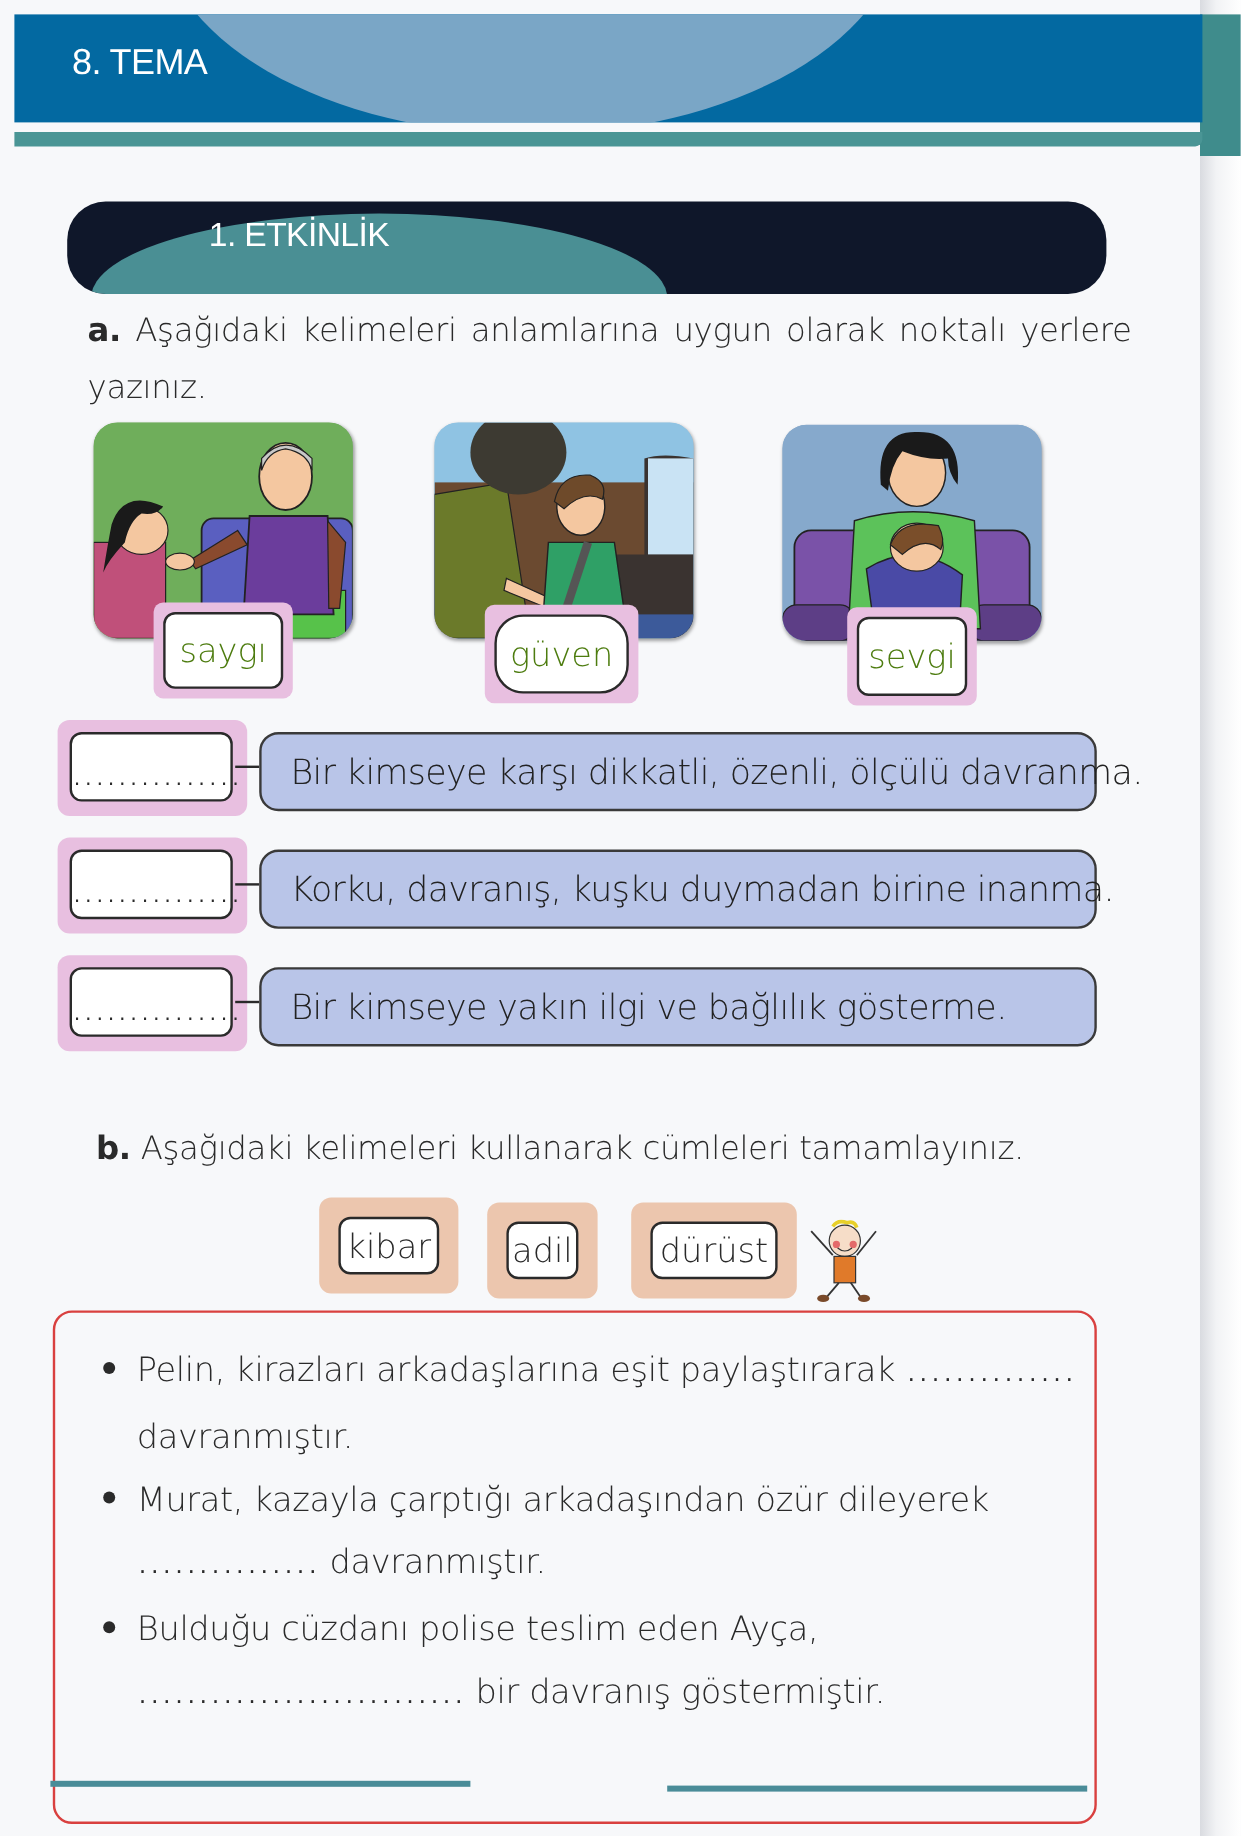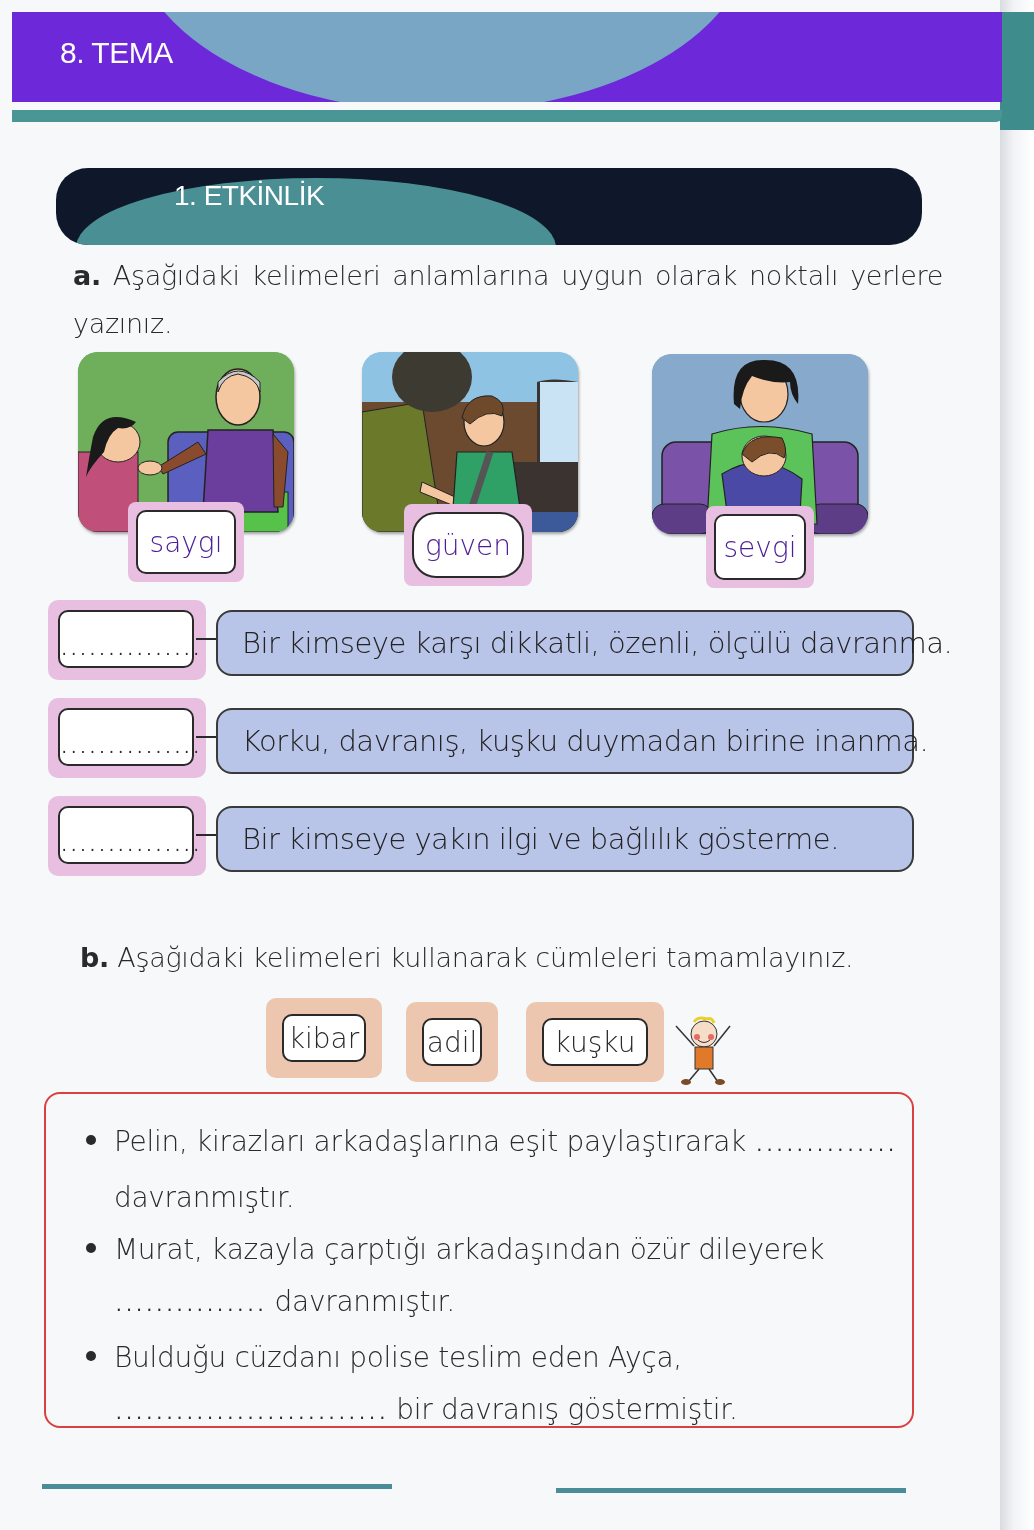--- a/index.html
+++ b/index.html
@@ -5,21 +5,21 @@
   * { box-sizing: border-box; margin: 0; padding: 0; }
   html, body { width: 1034px; height: 1530px; background: #ffffff; overflow: hidden; }
   body { position: relative; font-family: "DejaVu Sans", sans-serif; color: #2a2a2a; }
 
   .page { position: absolute; left: 0; top: 0; width: 1034px; height: 1530px; background: #f7f8fa; }
   .gutter { position: absolute; left: 1000px; top: 0; width: 34px; height: 1530px;
             background: linear-gradient(90deg, #d9dbe0 0%, #f2f3f5 40%, #ffffff 100%); }
   .gutter-top { position: absolute; left: 1000px; top: 12px; width: 34px; height: 118px; background: #3f8c8c; }
 
   
-  .header { position: absolute; left: 12px; top: 12px; width: 990px; height: 90px; background: #6d28d9; overflow: hidden; }
+  .header { position: absolute; left: 12px; top: 12px; width: 990px; height: 90px; background: #0369a1; overflow: hidden; }
   .header-wave { position: absolute; left: 120px; top: -260px; width: 620px; height: 360px; border-radius: 50%; background: #7aa6c6; }
   .header-title { position: absolute; left: 48px; top: 24px; font-family: "Liberation Sans", sans-serif; font-size: 30px; color: #ffffff; letter-spacing: -0.5px; }
   .header-stripe { position: absolute; left: 12px; top: 110px; width: 990px; height: 12px; background: #4a9595; border-radius: 0 0 6px 0; }
 
   
   .banner { position: absolute; left: 56px; top: 168px; width: 866px; height: 77px; border-radius: 32px; background: #0f172a; overflow: hidden; }
   .banner-wave { position: absolute; left: 20px; top: 10px; width: 480px; height: 140px; border-radius: 50%; background: #4a8f94; }
   .banner-title { position: absolute; left: 118px; top: 12px; font-family: "Liberation Sans", sans-serif; font-size: 28px; color: #ffffff; letter-spacing: -0.5px; }
 
   .instruction { position: absolute; font-family: "DejaVu Sans", sans-serif; font-size: 27px; font-weight: 300; color: #2a2a2a; line-height: 48px; letter-spacing: -0.3px; }
@@ -27,35 +27,35 @@
   .instr-a { left: 54px; top: 252px; width: 870px; text-align: justify; text-align-last: left; margin-left: 19px; }
   .instr-b { left: 80px; top: 934px; width: 840px; }
 
   
   .pic { position: absolute; width: 216px; height: 180px; border-radius: 20px; overflow: hidden; box-shadow: 1px 2px 3px rgba(0,0,0,0.35); }
   .pic-1 { left: 78px; top: 352px; background: #6fae5b; }
   .pic-2 { left: 362px; top: 352px; background: #8fc3e3; }
   .pic-3 { left: 652px; top: 354px; background: #86a9cc; }
 
   .word-tag { position: absolute; background: #e8bfe0; border-radius: 8px; padding: 8px; }
-  .word-tag .inner { background: #ffffff; border: 2.5px solid #2a2a2a; border-radius: 10px; display: flex; align-items: center; justify-content: center; font-size: 28px; color: #4c1d95; font-weight: 300; }
+  .word-tag .inner { background: #ffffff; border: 2.5px solid #2a2a2a; border-radius: 10px; display: flex; align-items: center; justify-content: center; font-size: 28px; color: #4d7c0f; font-weight: 300; }
 
   
   .answer-frame { position: absolute; left: 48px; width: 158px; height: 80px; background: #e8bfe0; border-radius: 10px; }
   .answer-frame .inner { position: absolute; left: 10px; top: 10px; width: 136px; height: 58px; background: #ffffff; border: 2.5px solid #2a2a2a; border-radius: 10px; }
   .dots { position: absolute; left: 0; right: 0; bottom: 8px; text-align: center; font-size: 14px; letter-spacing: 1px; color: #2a2a2a; font-family: "DejaVu Sans Mono", monospace; }
   .connector { position: absolute; left: 196px; width: 20px; height: 2px; background: #2a2a2a; }
   .definition { position: absolute; left: 216px; width: 698px; height: 66px; background: #b9c5e8; border: 2px solid #3a3a3a; border-radius: 16px; display: flex; align-items: center; padding-left: 24px; font-size: 29px; font-weight: 300; color: #222; letter-spacing: -0.5px; white-space: nowrap; }
 
   
   .word-b { position: absolute; background: #ecc6ae; border-radius: 10px; padding: 16px; }
   .word-b .inner { background: #ffffff; border: 2.5px solid #2a2a2a; border-radius: 10px; display: flex; align-items: center; justify-content: center; font-size: 28px; font-weight: 300; color: #2a2a2a; height: 100%; }
 
   
-  .sentences { position: absolute; left: 44px; top: 1092px; width: 870px; height: 336px; border: 2.5px solid #d9403f; border-radius: 16px; }
+  .sentences { position: absolute; left: 44px; top: 1092px; width: 870px; height: 428px; border: 2.5px solid #d9403f; border-radius: 16px; }
   .sentence { position: absolute; left: 68px; width: 790px; font-size: 28px; font-weight: 300; line-height: 52px; color: #2a2a2a; letter-spacing: -0.3px; }
   .bullet { position: absolute; left: -28px; top: 19px; width: 10px; height: 10px; border-radius: 50%; background: #2a2a2a; }
   .blank { letter-spacing: 0.5px; font-size: 16px; font-family: "DejaVu Sans Mono", monospace; vertical-align: baseline; }
 
   
   .footer-line { position: absolute; height: 5px; background: #4a8c98; top: 1484px; }
   .footer-left { left: 42px; width: 350px; }
   .footer-right { left: 556px; width: 350px; top: 1488px; }
   .page-number { position: absolute; left: 440px; top: 1542px; width: 70px; text-align: right; font-family: "Liberation Sans", sans-serif; font-size: 36px; color: #3b7d8e; letter-spacing: -1px; }
 </style>
@@ -170,21 +170,21 @@
     <span>Aşağıdaki kelimeleri kullanarak cümleleri tamamlayınız.</span>
   </div>
 
   <div class="word-b" style="left:266px; top:998px; width:116px; height:80px;">
     <div class="inner">kibar</div>
   </div>
   <div class="word-b" style="left:406px; top:1002px; width:92px; height:80px;">
     <div class="inner">adil</div>
   </div>
   <div class="word-b" style="left:526px; top:1002px; width:138px; height:80px;">
-    <div class="inner">kuşku</div>
+    <div class="inner">dürüst</div>
   </div>
 
   <svg style="position:absolute; left:668px; top:1016px;" width="70" height="70" viewBox="0 0 70 70">
     <path d="M26 6 Q30 0 38 3 Q44 1 46 7" stroke="#e8d02a" stroke-width="3" fill="none"></path>
     <circle cx="36" cy="18" r="13" fill="#f6ddc8" stroke="#333" stroke-width="1"></circle>
     <circle cx="29" cy="21" r="3" fill="#e46a6a"></circle>
     <circle cx="43" cy="21" r="3" fill="#e46a6a"></circle>
     <path d="M30 24 Q36 29 42 24" stroke="#333" stroke-width="1" fill="none"></path>
     <line x1="26" y1="30" x2="8" y2="10" stroke="#333" stroke-width="1.5"></line>
     <line x1="46" y1="30" x2="62" y2="10" stroke="#333" stroke-width="1.5"></line>

